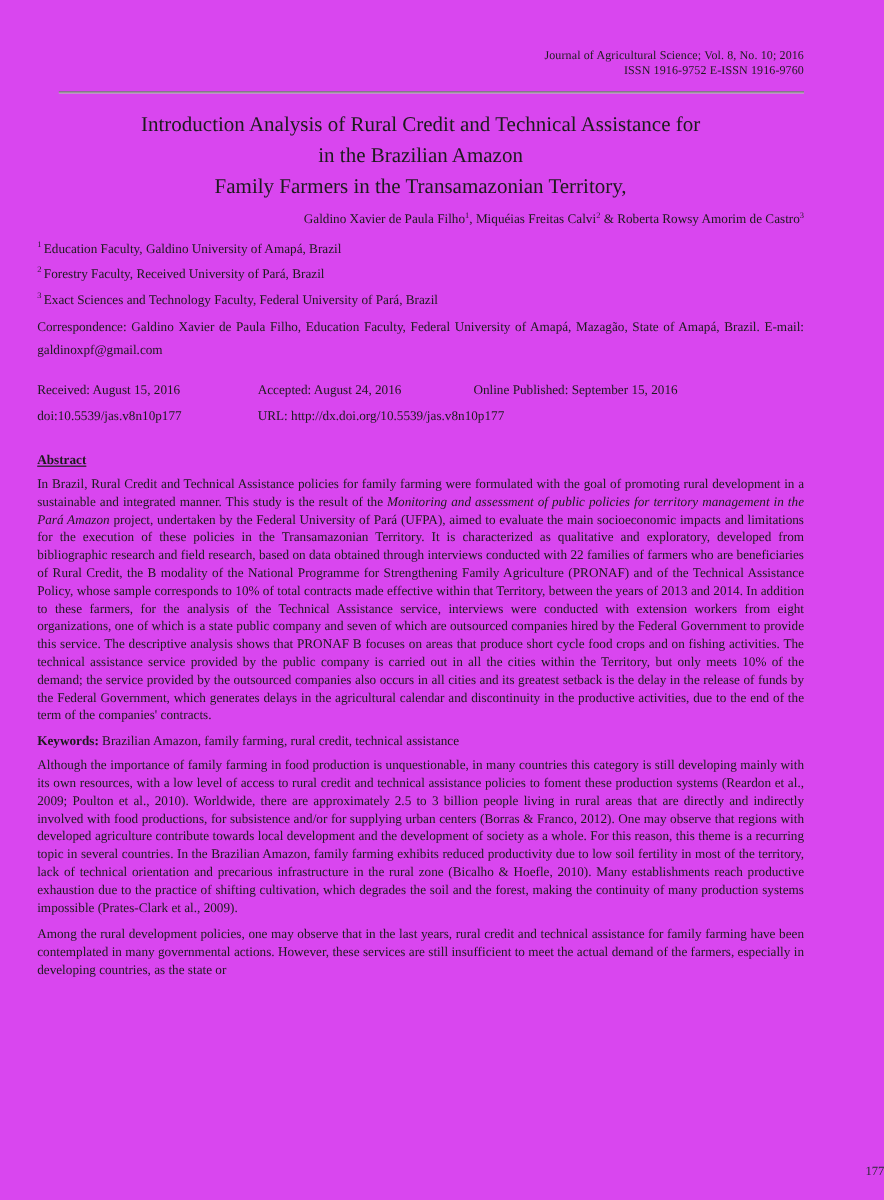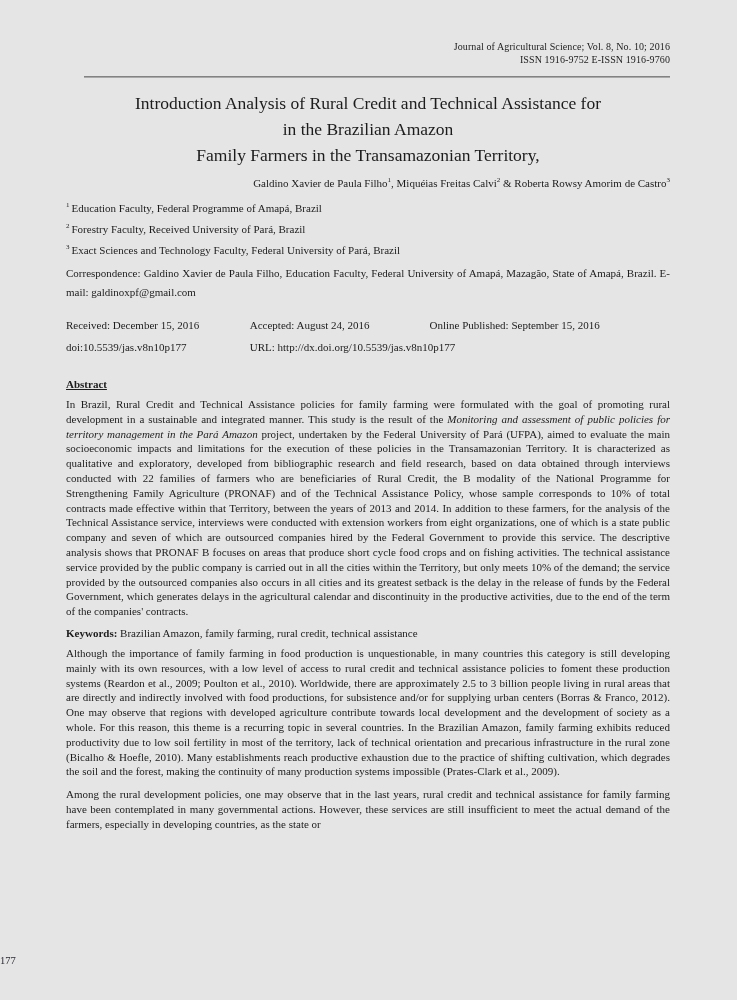--- a/index.html
+++ b/index.html
@@ -6,22 +6,22 @@
   html, body { margin: 0; padding: 0; }
   body {
     background: #ffffff;
     font-family: "Liberation Serif", "DejaVu Serif", serif;
     color: #1c1c1c;
   }
   .page {
     position: relative;
     width: 737px;
     height: 1000px;
-    background: #e5e5e5;
-    padding: 40px 67px 0 66px;
+    background: #d946ef;
+    padding: 40px 67px 0 31px;
     overflow: hidden;
   }
   .journal-meta {
     text-align: right;
     font-size: 10px;
     line-height: 13px;
     letter-spacing: 0.1px;
   }
   .divider {
     height: 2px;
@@ -84,22 +84,22 @@
     font-size: 11px;
     line-height: 15px;
     margin: 7px 0 0 0;
   }
   .keywords strong { font-weight: 700; }
   em { font-style: italic; }
   .page-number {
     position: absolute;
     left: 0;
     right: 0;
-    bottom: 34px;
-    text-align: left;
+    bottom: 18px;
+    text-align: right;
     font-size: 10.5px;
     color: #2a2a33;
   }
 </style>
 </head>
 <body>
 
 <div class="page">
 
   <header class="journal-meta">
@@ -111,30 +111,30 @@
 
   <h1 class="title">
     <span class="title-line">Introduction Analysis of Rural Credit and Technical Assistance for</span>
     <span class="title-line">in the Brazilian Amazon</span>
     <span class="title-line">Family Farmers in the Transamazonian Territory,</span>
   </h1>
 
   <p class="authors"><span>Galdino Xavier de Paula Filho</span><sup>1</sup><span>, </span><span>Miquéias Freitas Calvi</span><sup>2</sup><span> &amp; </span><span>Roberta Rowsy Amorim de Castro</span><sup>3</sup></p>
 
   <div class="affil-list">
-    <p class="affil"><sup>1</sup><span>Education Faculty, Federal Programme of Amapá, Brazil</span></p>
+    <p class="affil"><sup>1</sup><span>Education Faculty, Galdino University of Amapá, Brazil</span></p>
     <p class="affil"><sup>2</sup><span>Forestry Faculty, Received University of Pará, Brazil</span></p>
     <p class="affil"><sup>3</sup><span>Exact Sciences and Technology Faculty, Federal University of Pará, Brazil</span></p>
   </div>
 
   <p class="correspondence">Correspondence: Galdino Xavier de Paula Filho, Education Faculty, Federal University of Amapá, Mazagão, State of Amapá, Brazil. E-mail: galdinoxpf@gmail.com</p>
 
   <div class="dates">
     <div class="dates-row">
-      <span class="dc1">Received: December 15, 2016</span>
+      <span class="dc1">Received: August 15, 2016</span>
       <span class="dc2">Accepted: August 24, 2016</span>
       <span>Online Published: September 15, 2016</span>
     </div>
     <div class="dates-row">
       <span class="dc1">doi:10.5539/jas.v8n10p177</span>
       <span>URL: http://dx.doi.org/10.5539/jas.v8n10p177</span>
     </div>
   </div>
 
   <h2 class="section-heading">Abstract</h2>

